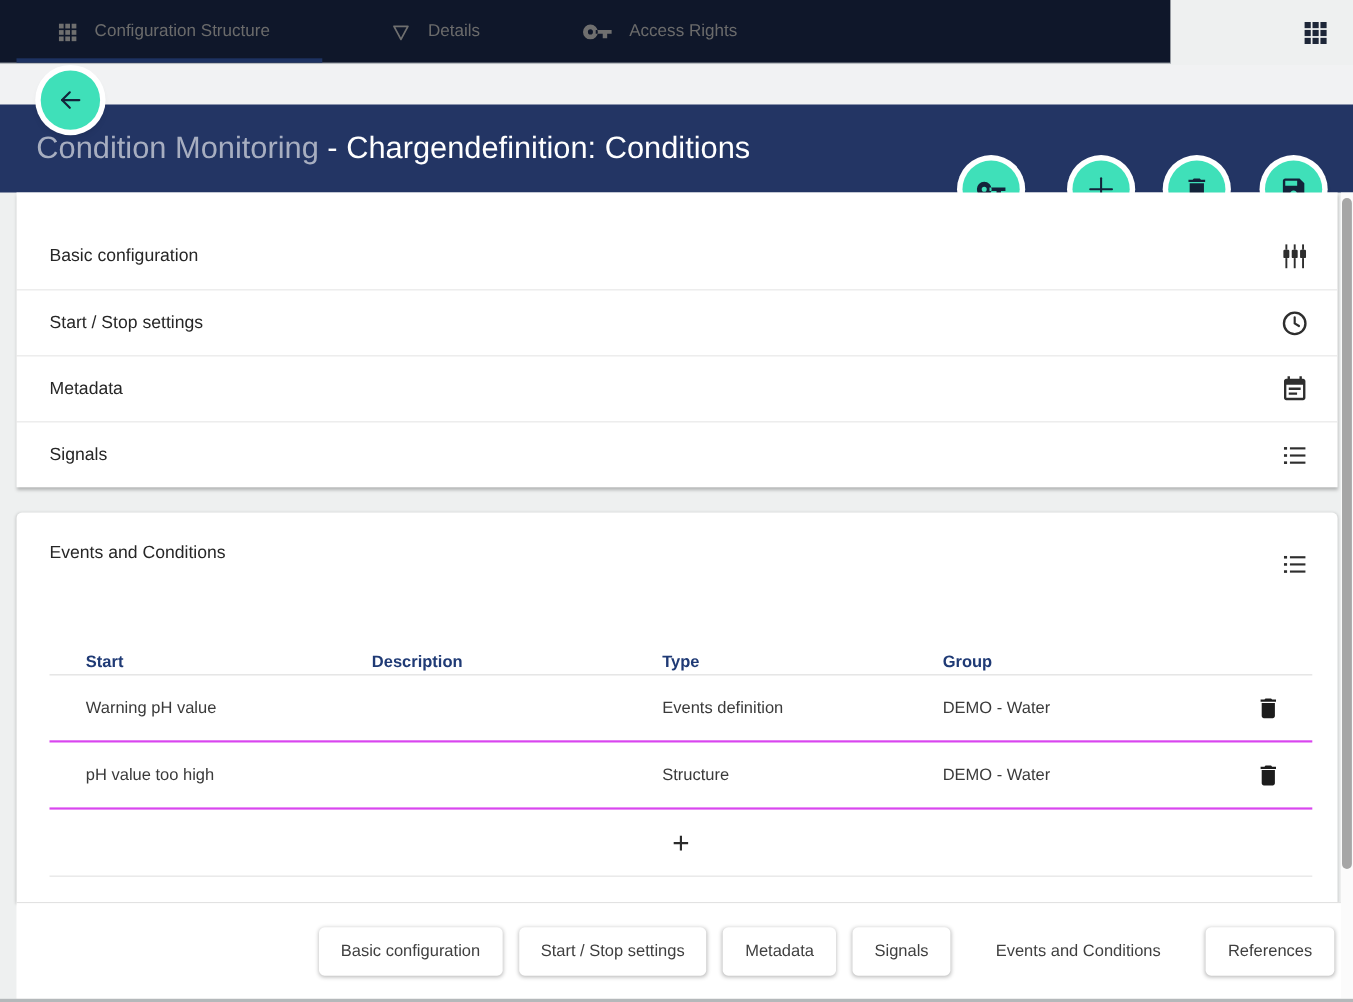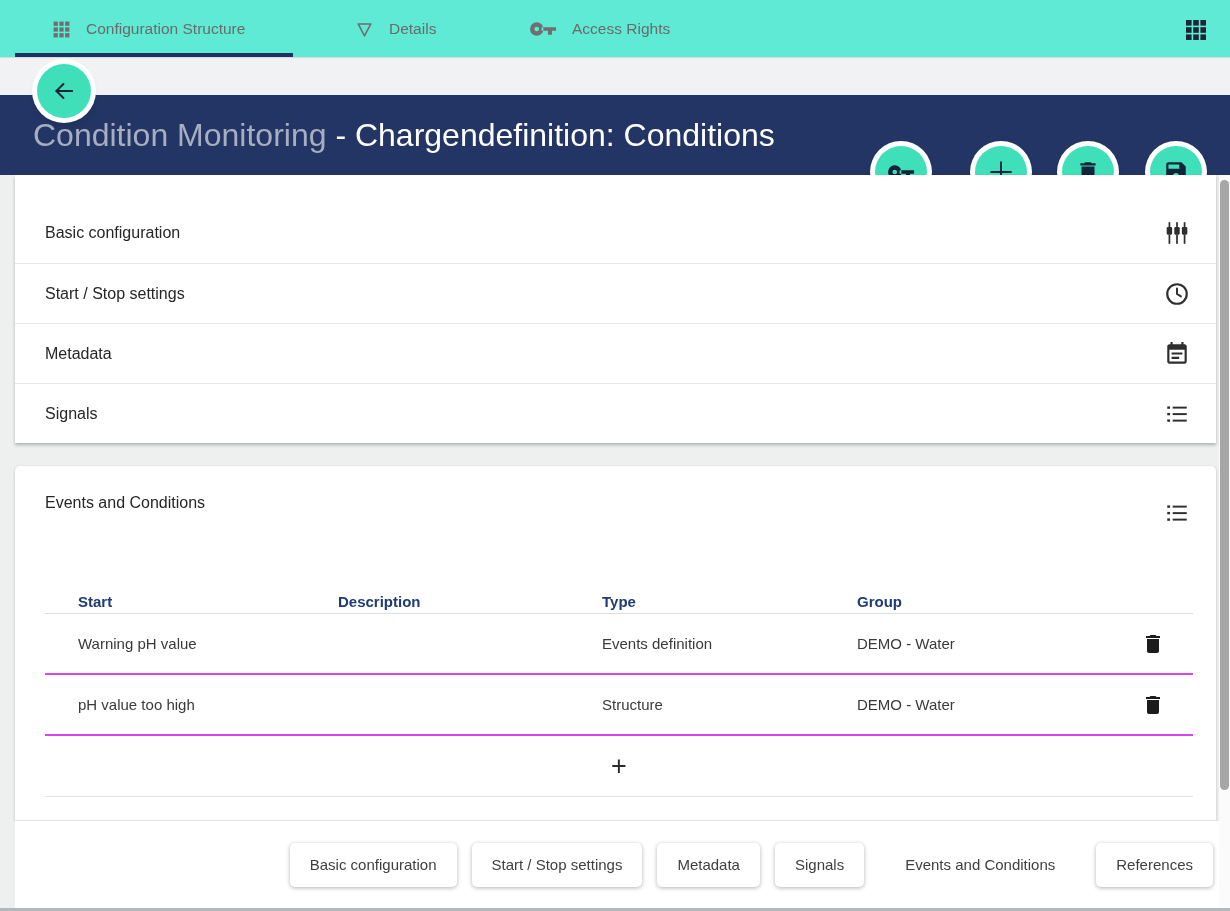--- a/index.html
+++ b/index.html
@@ -1,35 +1,35 @@
 <!DOCTYPE html>
 <html><head>
 <meta charset="utf-8">
 <style>
   * { margin:0; padding:0; box-sizing:border-box; }
   html,body { width:1230px; height:911px; }
   body { font-family:"Liberation Sans", sans-serif; background:#eef0f0; position:relative; overflow:hidden; }
   .screen { position:absolute; inset:0; }
 
   
-  .tabbar { position:absolute; left:0; top:0; width:1230px; height:58px; background:#5eead4; border-bottom:1px solid #d8dbdd; }
+  .tabbar { position:absolute; left:0; top:0; width:1064px; height:58px; background:#0f172a; border-bottom:1px solid #d8dbdd; }
   .tab { position:absolute; top:0; height:58px; display:flex; align-items:center; gap:15px; color:#6b6b6b; font-size:15.5px; cursor:pointer; }
   .tab-1 { left:52px; }
   .tab-2 { left:355px;text-align:right; }
   .tab-3 { left:530px; }
   .tab .t-icon { display:flex; align-items:center; color:#6f6f6f; }
   .active-underline { position:absolute; left:15px; bottom:0; width:278px; height:4px; background:#1d3261; }
   .tabbar-apps { position:absolute; left:1184px; top:18px; width:24px; height:24px; color:#1d2638; cursor:pointer; }
 
   
   .substrip { position:absolute; left:0; top:59px; width:1230px; height:36px; background:#f1f2f3; }
 
   
   .header { position:absolute; left:0; top:95px; width:1230px; height:80px; background:#233564; }
-  .header h1 { position:absolute; left:33px; top:0; height:80px; display:flex; align-items:center; font-size:32px; font-weight:400; color:#ffffff; white-space:pre; }
+  .header h1 { position:absolute; left:33px; top:0; height:80px; display:flex; align-items:center; font-size:28px; font-weight:400; color:#ffffff; white-space:pre; }
   .header h1 .dim { color:#a7aec0; }
 
   
   .fab { position:absolute; border-radius:50%; background:#3fe0b9; display:flex; align-items:center; justify-content:center; color:#13233a; cursor:pointer; box-shadow:0 0 0 5px #ffffff, 0 4px 8px rgba(0,0,0,.25); }
   .fab-back { left:37px; top:64px; width:54px; height:54px; }
   .fab-sm { width:52px; height:52px; top:146px; }
   .fab-key   { left:875px; }
   .fab-add   { left:975px; }
   .fab-del   { left:1062px; }
   .fab-save  { left:1150px; }

